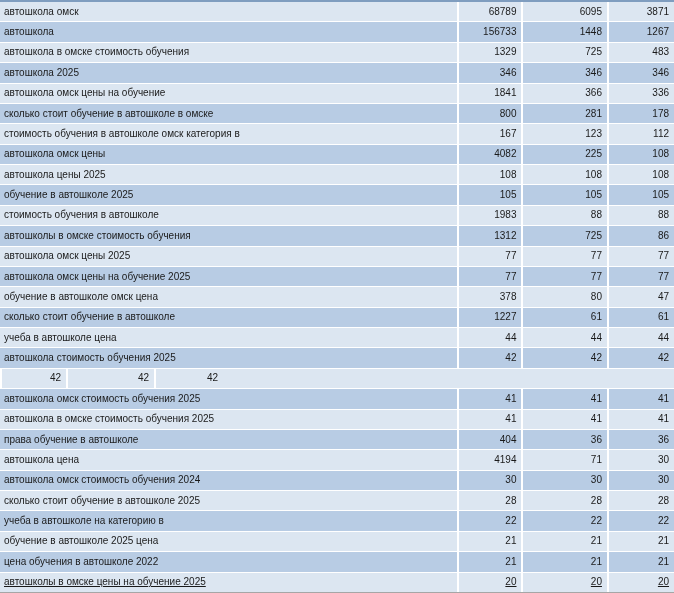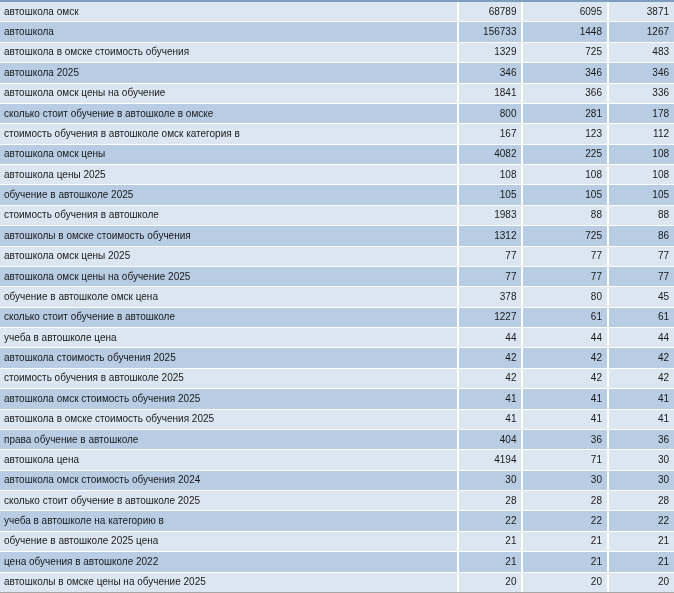--- a/index.html
+++ b/index.html
@@ -25,21 +25,21 @@
     overflow: hidden;
     cursor: cell;
   }
   .row {
     flex: 1 1 0;
     min-height: 0;
     display: flex;
     box-sizing: border-box;
     border-bottom: 1px solid var(--grid);
   }
-  .row:last-child { border-bottom: none; }
+  .row:last-child { border-bottom: none; text-decoration: underline; }
   .row:nth-child(odd)  { background: var(--row-light); }
   .row:nth-child(even) { background: var(--row-dark); }
   .cell {
     display: flex;
     align-items: center;
     box-sizing: border-box;
     white-space: nowrap;
     overflow: hidden;
     line-height: 1;
   }
@@ -156,21 +156,21 @@
     <div class="cell keyword">автошкола омск цены на обучение 2025</div>
     <div class="cell num c1">77</div>
     <div class="cell num c2">77</div>
     <div class="cell num c3">77</div>
   </div>
 
   <div class="row">
     <div class="cell keyword">обучение в автошколе омск цена</div>
     <div class="cell num c1">378</div>
     <div class="cell num c2">80</div>
-    <div class="cell num c3">45</div>
+    <div class="cell num c3">47</div>
   </div>
 
   <div class="row">
     <div class="cell keyword">сколько стоит обучение в автошколе</div>
     <div class="cell num c1">1227</div>
     <div class="cell num c2">61</div>
     <div class="cell num c3">61</div>
   </div>
 
   <div class="row">
@@ -181,21 +181,20 @@
   </div>
 
   <div class="row">
     <div class="cell keyword">автошкола стоимость обучения 2025</div>
     <div class="cell num c1">42</div>
     <div class="cell num c2">42</div>
     <div class="cell num c3">42</div>
   </div>
 
   <div class="row">
-    <div class="cell keyword">стоимость обучения в автошколе 2025</div>
     <div class="cell num c1">42</div>
     <div class="cell num c2">42</div>
     <div class="cell num c3">42</div>
   </div>
 
   <div class="row">
     <div class="cell keyword">автошкола омск стоимость обучения 2025</div>
     <div class="cell num c1">41</div>
     <div class="cell num c2">41</div>
     <div class="cell num c3">41</div>

